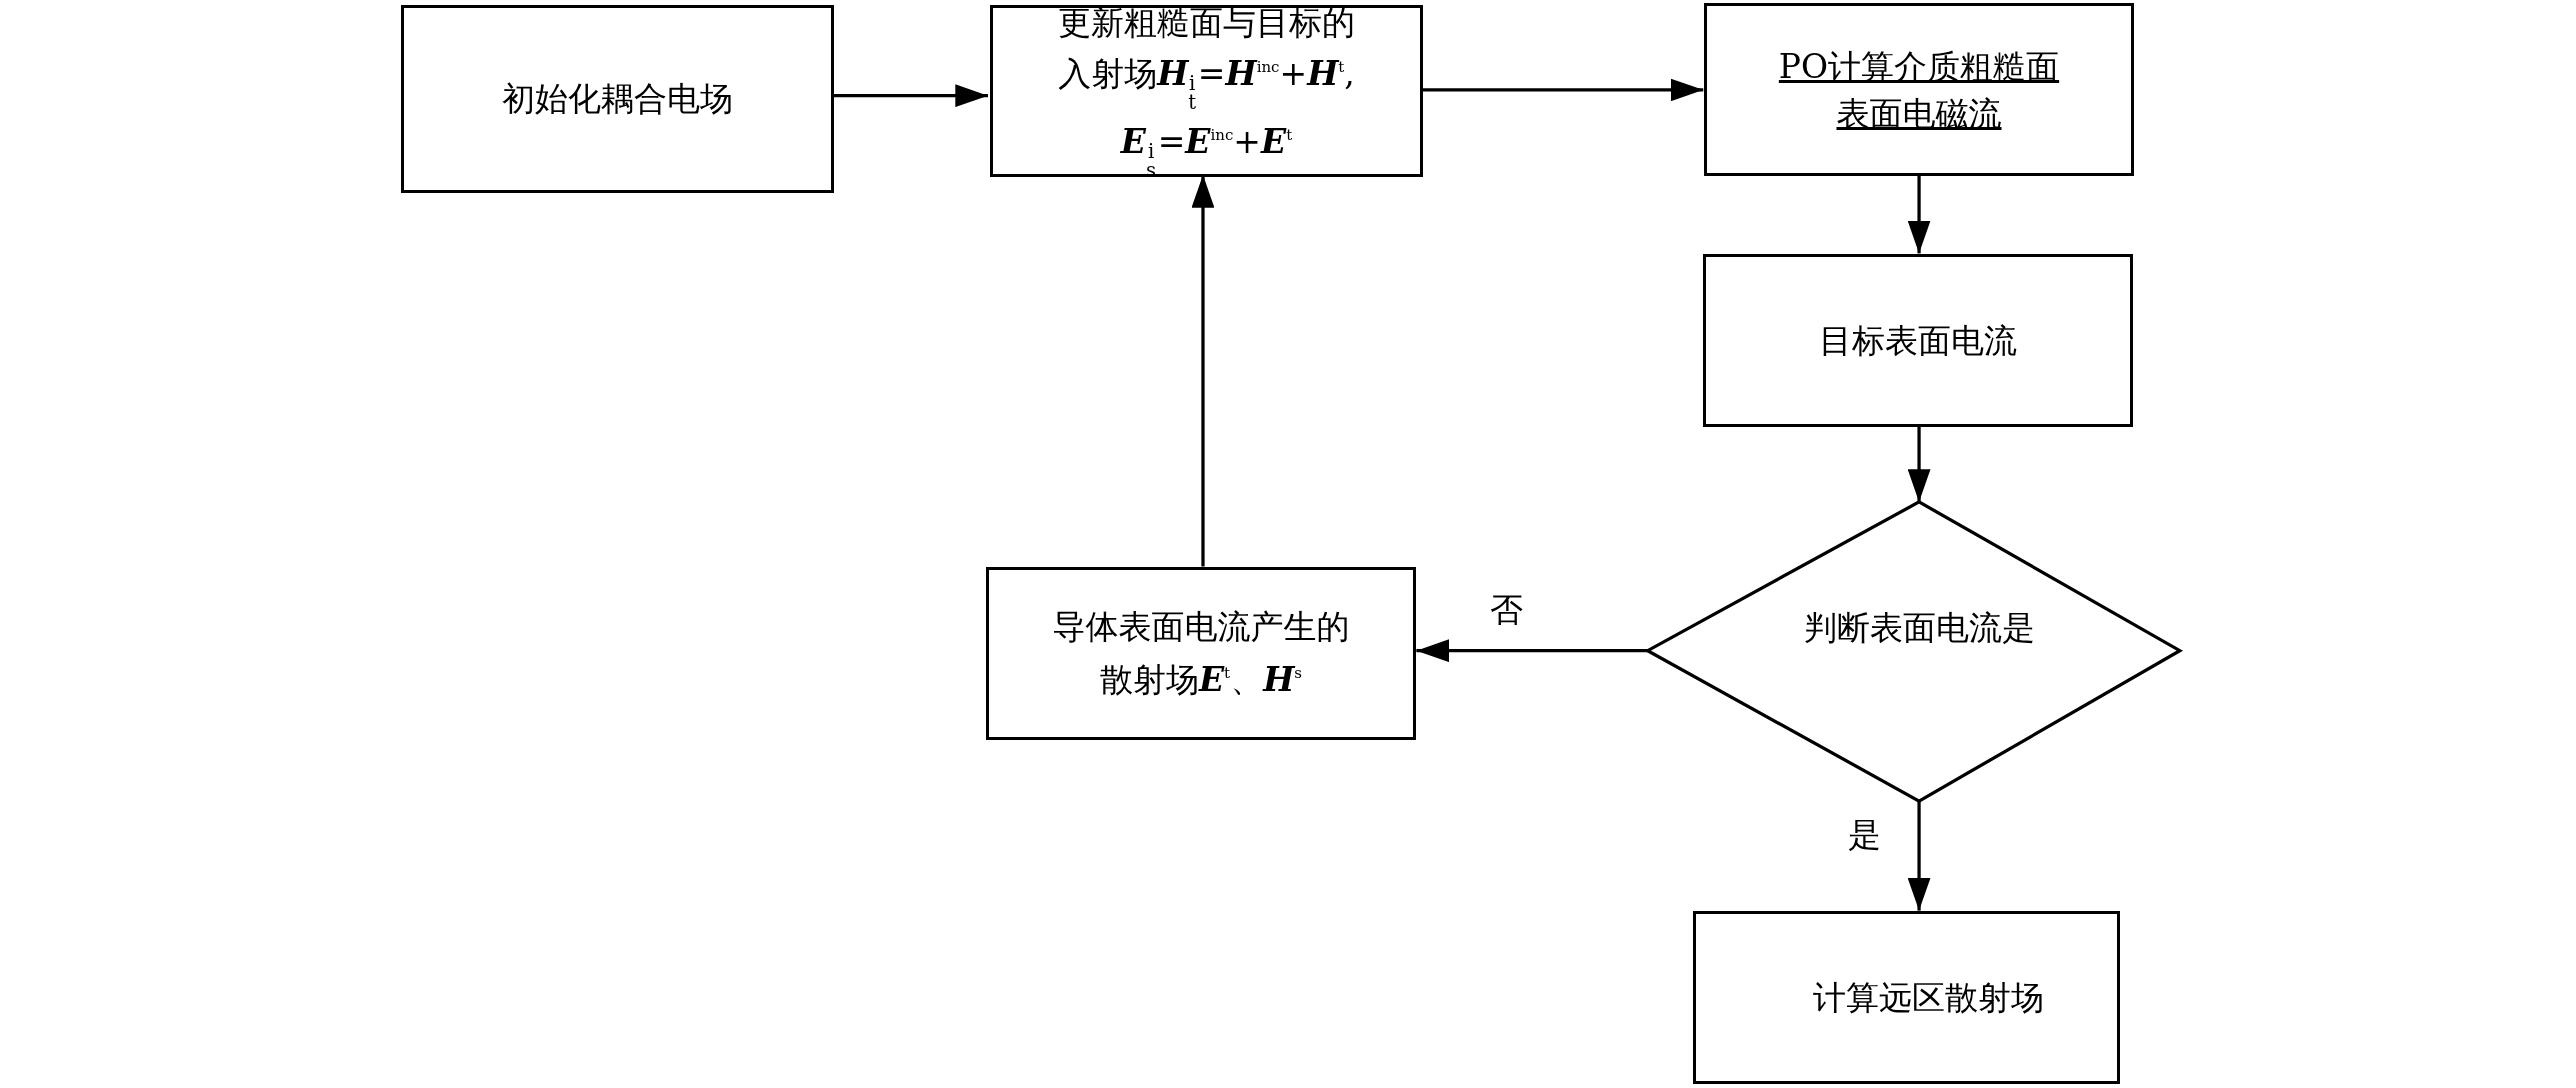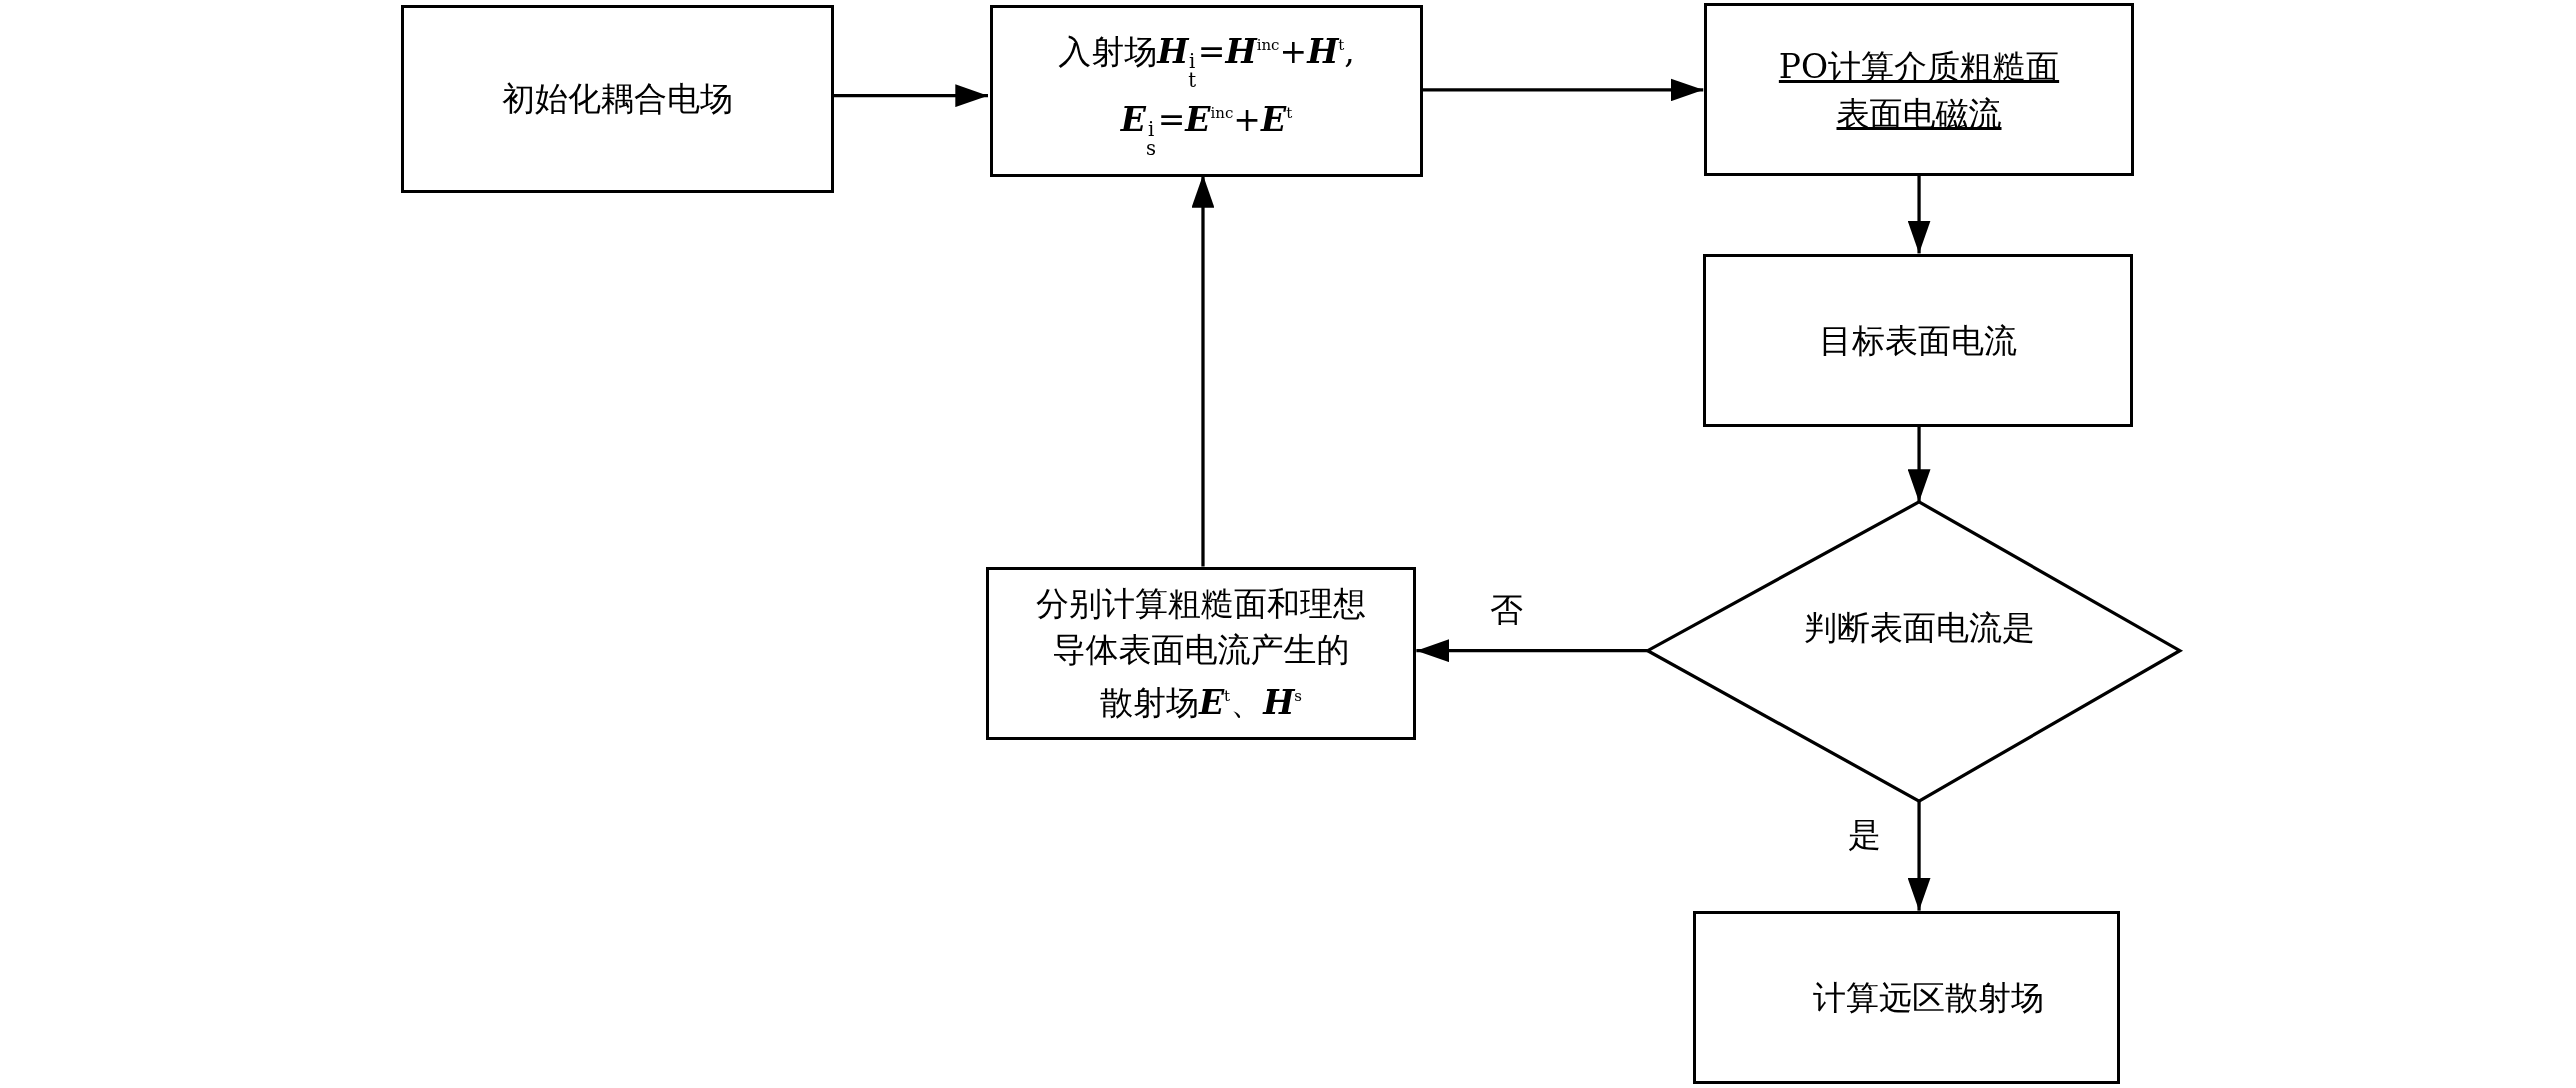--- a/index.html
+++ b/index.html
@@ -61,20 +61,21 @@
     <line x1="2015" y1="796" x2="1732" y2="796" stroke="#000" stroke-width="4" marker-end="url(#arrow)"></line>
     <line x1="1471" y1="693" x2="1471" y2="214" stroke="#000" stroke-width="4" marker-end="url(#arrow)"></line>
     <line x1="2347" y1="980" x2="2347" y2="1114" stroke="#000" stroke-width="4" marker-end="url(#arrow)"></line>
   </svg>
 
   <div class="node" style="left:401px; top:4.9px; width:433px; height:188px;">
     <div class="line">初始化耦合电场</div>
   </div>
 
   <div class="node" style="left:990px; top:4.9px; width:433px; height:172px; line-height:44px;">
+    <div class="line">更新粗糙面与目标的</div>
     <div class="line">
       <span>入射场</span><span class="sym">H</span><span class="subsup">
           <span>i</span>
           <span>t</span>
         </span><span>=</span><span class="sym">H</span><span class="sup">inc</span><span>+</span><span class="sym">H</span><span class="sup">t</span><span>,</span>
     </div>
     <div class="line">
       <span class="sym">E</span><span class="subsup">
           <span>i</span>
           <span>s</span>
@@ -89,21 +90,20 @@
 
   <div class="node" style="left:1703px; top:254px; width:430px; height:173px;">
     <div class="line">目标表面电流</div>
   </div>
 
   <div class="diamond-text" style="left:1756px; top:604px; width:327px;">
     <div class="line">判断表面电流是</div>
   </div>
 
   <div class="node" style="left:986px; top:567px; width:430px; height:173px; line-height:46px;">
-    <div class="line">分别计算粗糙面和理想</div>
     <div class="line">导体表面电流产生的</div>
     <div class="line">
       <span>散射场</span><span class="sym">E</span><span class="sup">t</span><span>、</span><span class="sym">H</span><span class="sup">s</span>
     </div>
   </div>
 
   <div class="node" style="left:1693px; top:911px; width:427px; height:173px;padding-left:44px;">
     <div class="line">计算远区散射场</div>
   </div>
 

